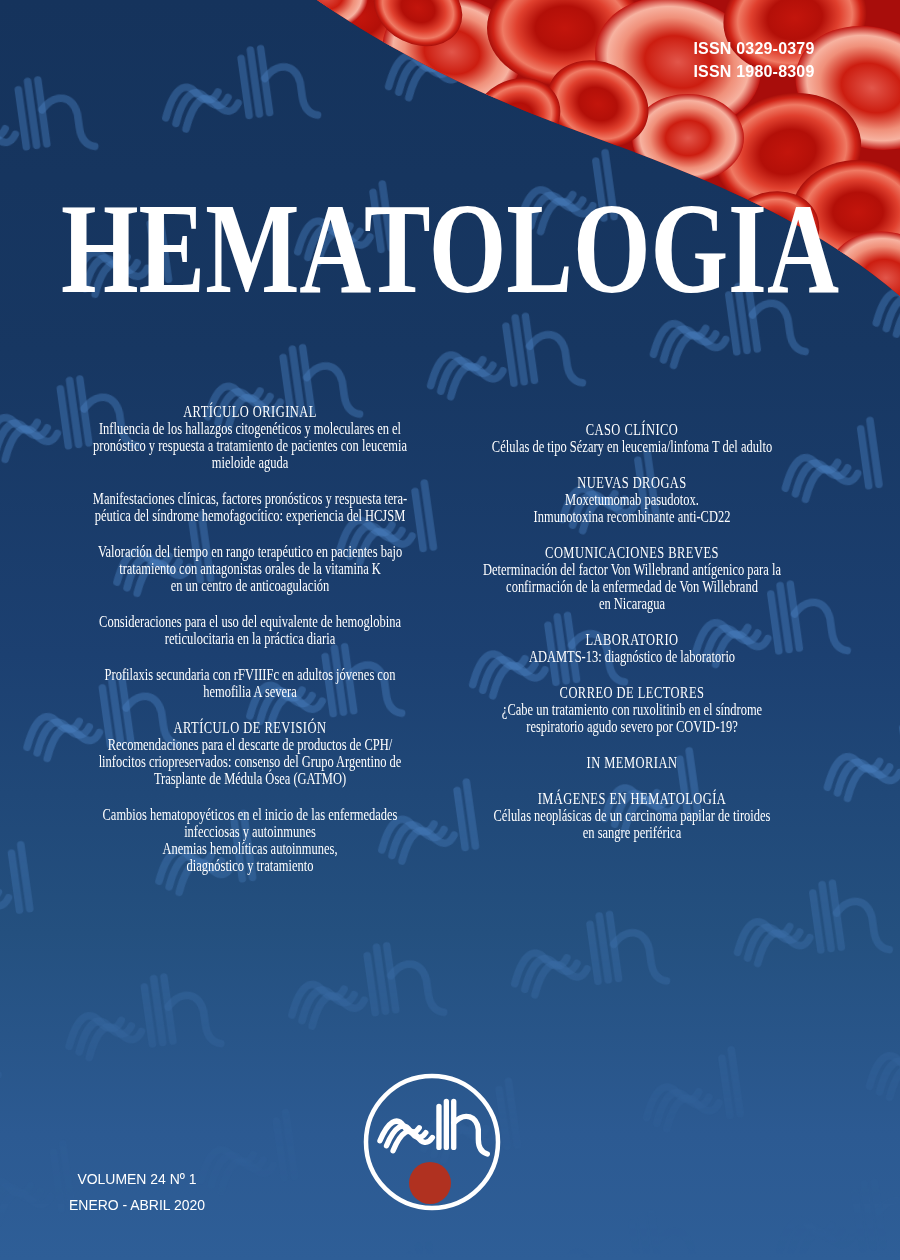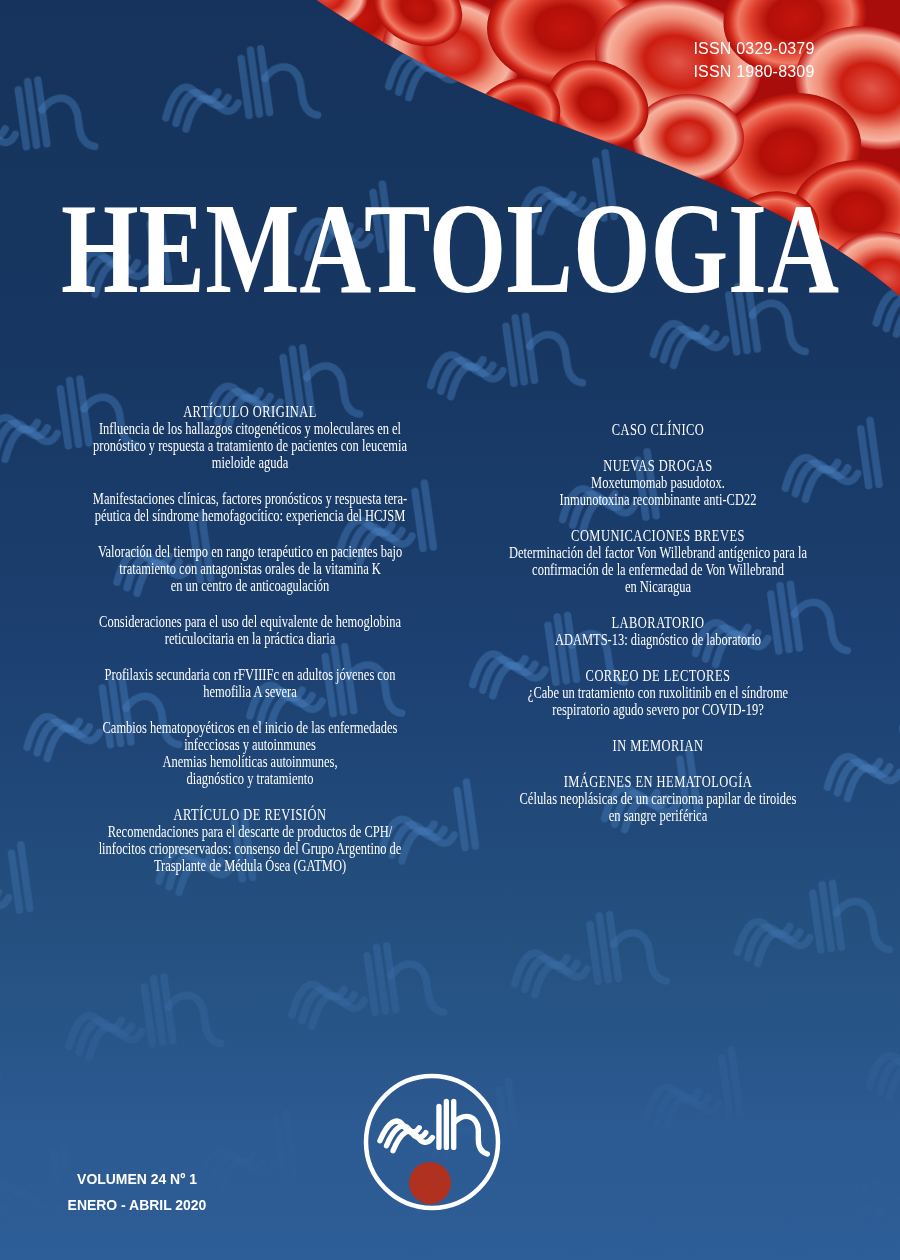--- a/index.html
+++ b/index.html
@@ -5,35 +5,35 @@
   html,body{margin:0;padding:0;background:#333;}
   .page{
     position:relative;width:900px;height:1260px;overflow:hidden;
     background:linear-gradient(180deg,#15335c 0%,#173762 28%,#1c4071 52%,#24507f 74%,#2c5a92 90%,#2e5e97 100%);
     font-family:"Liberation Serif","DejaVu Serif",serif;
   }
   .bg-svg{position:absolute;left:0;top:0;}
   .issn{
     position:absolute;left:669px;top:37px;width:170px;text-align:center;
     color:#fff;font-family:"Liberation Sans","DejaVu Sans",sans-serif;
-    font-weight:normal;font-size:16px;line-height:23px;letter-spacing:.2px;
+    font-weight:bold;font-size:16px;line-height:23px;letter-spacing:.2px;
   }
   .title-svg{position:absolute;left:0;top:180px;}
   .toc-col{position:absolute;color:#fff;font-size:16px;line-height:17px;text-align:center;}
   .toc-left{left:40px;top:403px;width:420px;}
-  .toc-right{left:463px;top:421px;width:390px;}
+  .toc-right{left:437px;top:421px;width:390px;}
   .toc-block{margin-bottom:19px;font-family:Liberation Serif, serif;}
   .toc-header,.toc-line{
     white-space:nowrap;transform:scaleX(.78);transform-origin:50% 50%;
   }
   .toc-header{letter-spacing:.6px;}
   .logo-svg{position:absolute;left:362px;top:1072px;}
   .footer-block{
     position:absolute;top:1166px;width:180px;text-align:center;color:#fff;
-    font-family:"Liberation Sans","DejaVu Sans",sans-serif;font-weight:bold;
+    font-family:"Liberation Sans","DejaVu Sans",sans-serif;font-weight:normal;
     font-size:15.5px;line-height:26px;
   }
   .footer-left{left:47px;}
   .footer-right{left:676px;}
   .footer-line{white-space:nowrap;transform:scaleX(.9);transform-origin:50% 50%;}
 </style>
 </head>
 <body>
 
 <div class="page">
@@ -146,40 +146,43 @@
         </div>
     </div>
       <div class="toc-block">
 
       <div>
           <div class="toc-line">Profilaxis secundaria con rFVIIIFc en adultos jóvenes con</div>
           <div class="toc-line">hemofilia A severa</div>
         </div>
     </div>
       <div class="toc-block">
+      <div class="toc-header">ARTÍCULO DE REVISIÓN</div>
+      <div>
+          <div class="toc-line">Recomendaciones para el descarte de productos de CPH/</div>
+          <div class="toc-line">linfocitos criopreservados: consenso del Grupo Argentino de</div>
+          <div class="toc-line">Trasplante de Médula Ósea (GATMO)</div>
+        </div>
+    </div>
+      <div class="toc-block">
 
       <div>
           <div class="toc-line">Cambios hematopoyéticos en el inicio de las enfermedades</div>
           <div class="toc-line">infecciosas y autoinmunes</div>
           <div class="toc-line">Anemias hemolíticas autoinmunes,</div>
           <div class="toc-line">diagnóstico y tratamiento</div>
         </div>
     </div>
-      <div class="toc-block">
-      <div class="toc-header">ARTÍCULO DE REVISIÓN</div>
-      <div>
-          <div class="toc-line">Recomendaciones para el descarte de productos de CPH/</div>
-          <div class="toc-line">linfocitos criopreservados: consenso del Grupo Argentino de</div>
-          <div class="toc-line">Trasplante de Médula Ósea (GATMO)</div>
-        </div>
-    </div>
     </div>
   <div class="toc-col toc-right" id="toc-right">
       <div class="toc-block">
       <div class="toc-header">CASO CLÍNICO</div>
+      <div>
+          <div class="toc-line">Células de tipo Sézary en leucemia/linfoma T del adulto</div>
+        </div>
     </div>
       <div class="toc-block">
       <div class="toc-header">NUEVAS DROGAS</div>
       <div>
           <div class="toc-line">Moxetumomab pasudotox.</div>
           <div class="toc-line">Inmunotoxina recombinante anti-CD22</div>
         </div>
     </div>
       <div class="toc-block">
       <div class="toc-header">COMUNICACIONES BREVES</div>

